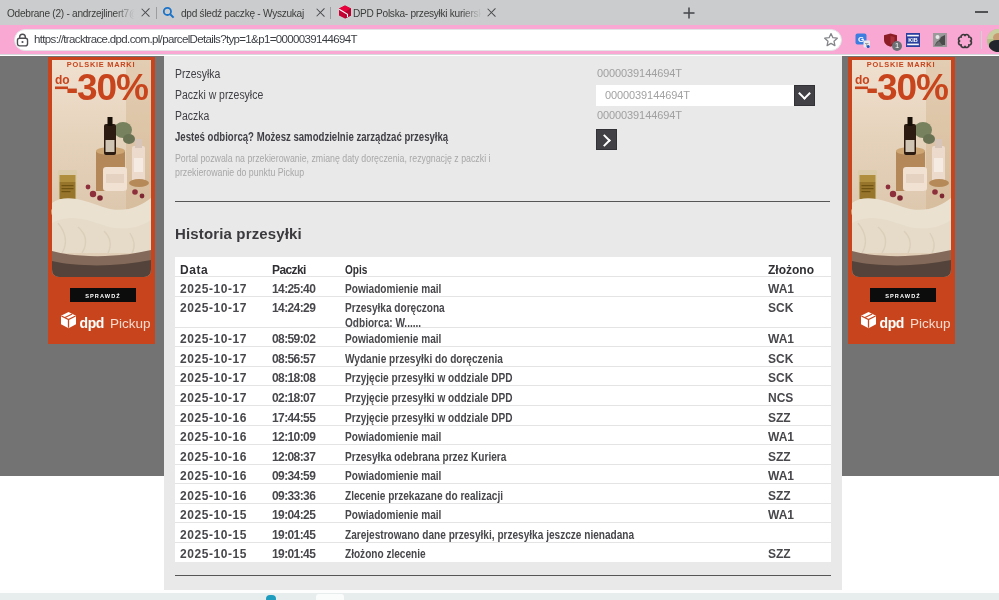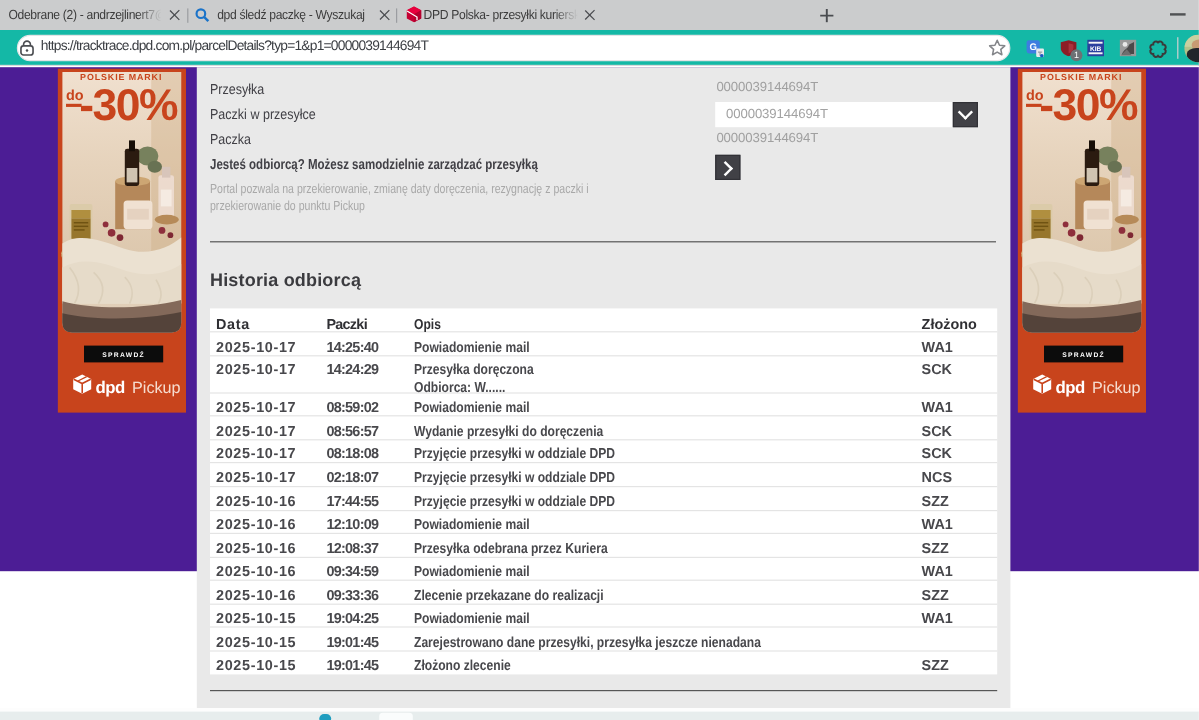--- a/index.html
+++ b/index.html
@@ -11,28 +11,28 @@
   .tabtxt { position:absolute; top:6.5px; font-size:11px; letter-spacing:-0.3px; color:#3c3c3c; white-space:nowrap; overflow:hidden;
     transform:scaleX(0.92); transform-origin:0 0;
     -webkit-mask-image:linear-gradient(90deg,#000 82%,transparent 97%); }
   .tclose { position:absolute; top:7px; width:11px; height:11px; }
   .tclose:before, .tclose:after { content:""; position:absolute; left:5px; top:0px; width:1.4px; height:11px; background:#47494d; }
   .tclose:before { transform:rotate(45deg); }
   .tclose:after { transform:rotate(-45deg); }
   .tsep { position:absolute; top:7px; width:1px; height:12px; background:#9b9da1; }
   #activetab { position:absolute; left:504px; top:3px; width:172px; height:22px; background:#f7f8f8;
     border-radius:8px 8px 0 0; }
-  #toolbar { position:absolute; left:0; top:25px; width:999px; height:30px; background:#14b8a6;
+  #toolbar { position:absolute; left:0; top:25px; width:999px; height:30px; background:#f9a8d4;
     border-bottom:1px solid #d8d9db;padding-left:17px; }
   #omnibox { position:absolute; left:14px; top:3.5px; width:828px; height:22px; background:#fff;
     border:1px solid #e3e4e6; border-radius:11px; }
   #urltxt { position:absolute; left:34px; top:8px; font-size:11.5px; color:#3b3e43; letter-spacing:-0.65px; white-space:nowrap; }
   .txicon { position:absolute; top:8px; }
   
-  #page { position:absolute; left:0; top:56px; width:999px; height:420px; background:#4c1d95;padding-left:34px; }
+  #page { position:absolute; left:0; top:56px; width:999px; height:420px; background:#737373;padding-left:34px; }
   #graybox { position:absolute; left:164px; top:0px; width:678px; height:536px; background:#e9e9e9; }
   .lbl { position:absolute; left:11px; font-size:12px; color:#414046; transform:scaleX(0.87); transform-origin:0 0; white-space:nowrap; }
   .val { position:absolute; left:433px; font-size:11px; color:#a0a0a0; letter-spacing:-0.1px; }
   #selbox { position:absolute; left:432px; top:29px; width:219px; height:21px; background:#fff; }
   #selbox span { position:absolute; left:9px; top:4px; font-size:11px; color:#a2a2a2; letter-spacing:-0.1px; }
   .dbtn { position:absolute; width:21px; height:21px; background:#414146; border:1px solid #313136; }
   .chevul { position:absolute; left:5px; top:6px; width:9px; height:9px; border-left:2px solid #fff; border-bottom:2px solid #fff; }
   #hr1 { position:absolute; left:11px; top:145px; width:655px; height:1px; background:#565656; }
   #hist { position:absolute; left:11px; top:169px; font-size:15px; font-weight:bold; color:#3b3b3f; letter-spacing:0.15px; }
   #tbl { position:absolute; left:11px; top:201px; width:656px; height:305px; background:#fff; }
@@ -135,21 +135,21 @@
       </div>
     <div class="lbl" style="top:53px;">Paczka</div>
     <div class="val" style="top:53px;">0000039144694T</div>
     <div class="lbl" style="top:74px; font-weight:bold; transform:scaleX(0.8);">Jesteś odbiorcą? Możesz samodzielnie zarządzać przesyłką</div>
     <div class="dbtn" style="left:432px; top:73px;">
         <div class="chevul" style="transform:rotate(-135deg); left:3px;"></div>
       </div>
     <div class="lbl" style="top:96px; font-size:11px; color:#a8a8a8; transform:scaleX(0.8);">Portal pozwala na przekierowanie, zmianę daty doręczenia, rezygnację z paczki i</div>
     <div class="lbl" style="top:110px; font-size:11px; color:#a8a8a8; transform:scaleX(0.8);">przekierowanie do punktu Pickup</div>
     <div id="hr1"></div>
-    <div id="hist">Historia odbiorcą</div>
+    <div id="hist">Historia przesyłki</div>
     <div id="tbl">
     <div class="trow" style="height:20.3px; font-weight:bold; color:#303034;">
           <style>.trow:first-child div{top:5.5px;}</style>
           <div class="c1">Data</div>
           <div class="c2">Paczki</div>
           <div class="c3">Opis</div>
           <div class="c4">Złożono</div>
         </div>
     <div class="trow" style="height:19.55px;">
           <div class="c1">2025-10-17</div>

